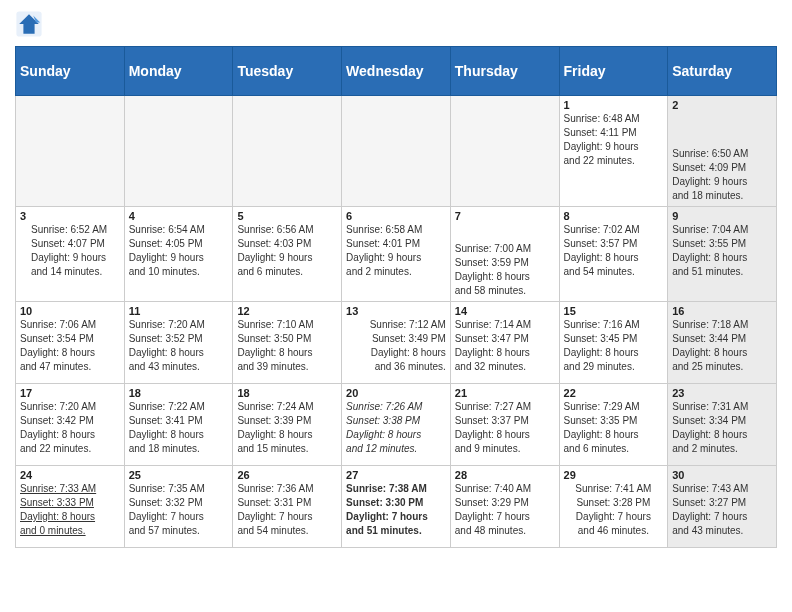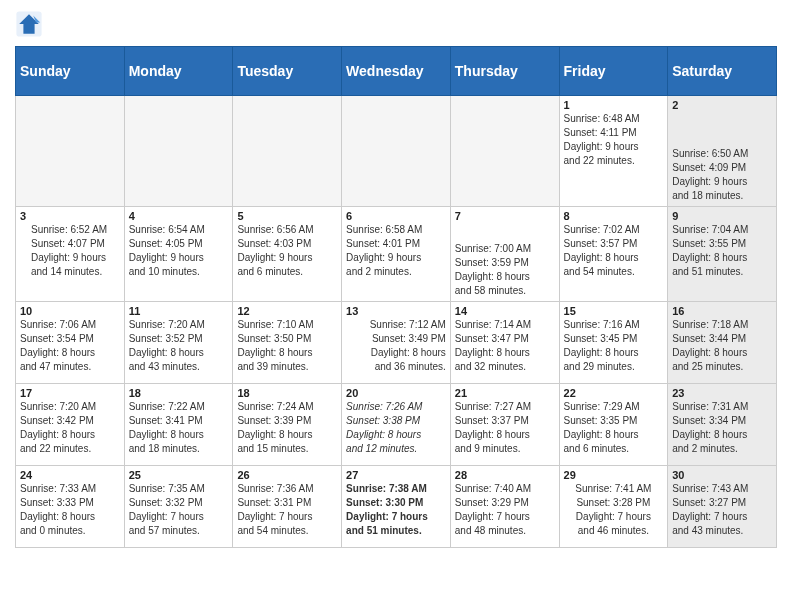--- a/index.html
+++ b/index.html
@@ -298,21 +298,21 @@
             <span class="day-number">23</span>
             <div class="day-info" style="white-space: pre-line;">Sunrise: 7:31 AM
 Sunset: 3:34 PM
 Daylight: 8 hours
 and 2 minutes.</div>
           </td>
         </tr>
         <tr>
           <td>
             <span class="day-number">24</span>
-            <div class="day-info" style="white-space: pre-line;">Sunrise: 7:33 AM
+            <div class="day-info" style="white-space: pre-line; text-decoration: underline;">Sunrise: 7:33 AM
 Sunset: 3:33 PM
 Daylight: 8 hours
 and 0 minutes.</div>
           </td>
           <td>
             <span class="day-number">25</span>
             <div class="day-info" style="white-space: pre-line;">Sunrise: 7:35 AM
 Sunset: 3:32 PM
 Daylight: 7 hours
 and 57 minutes.</div>

